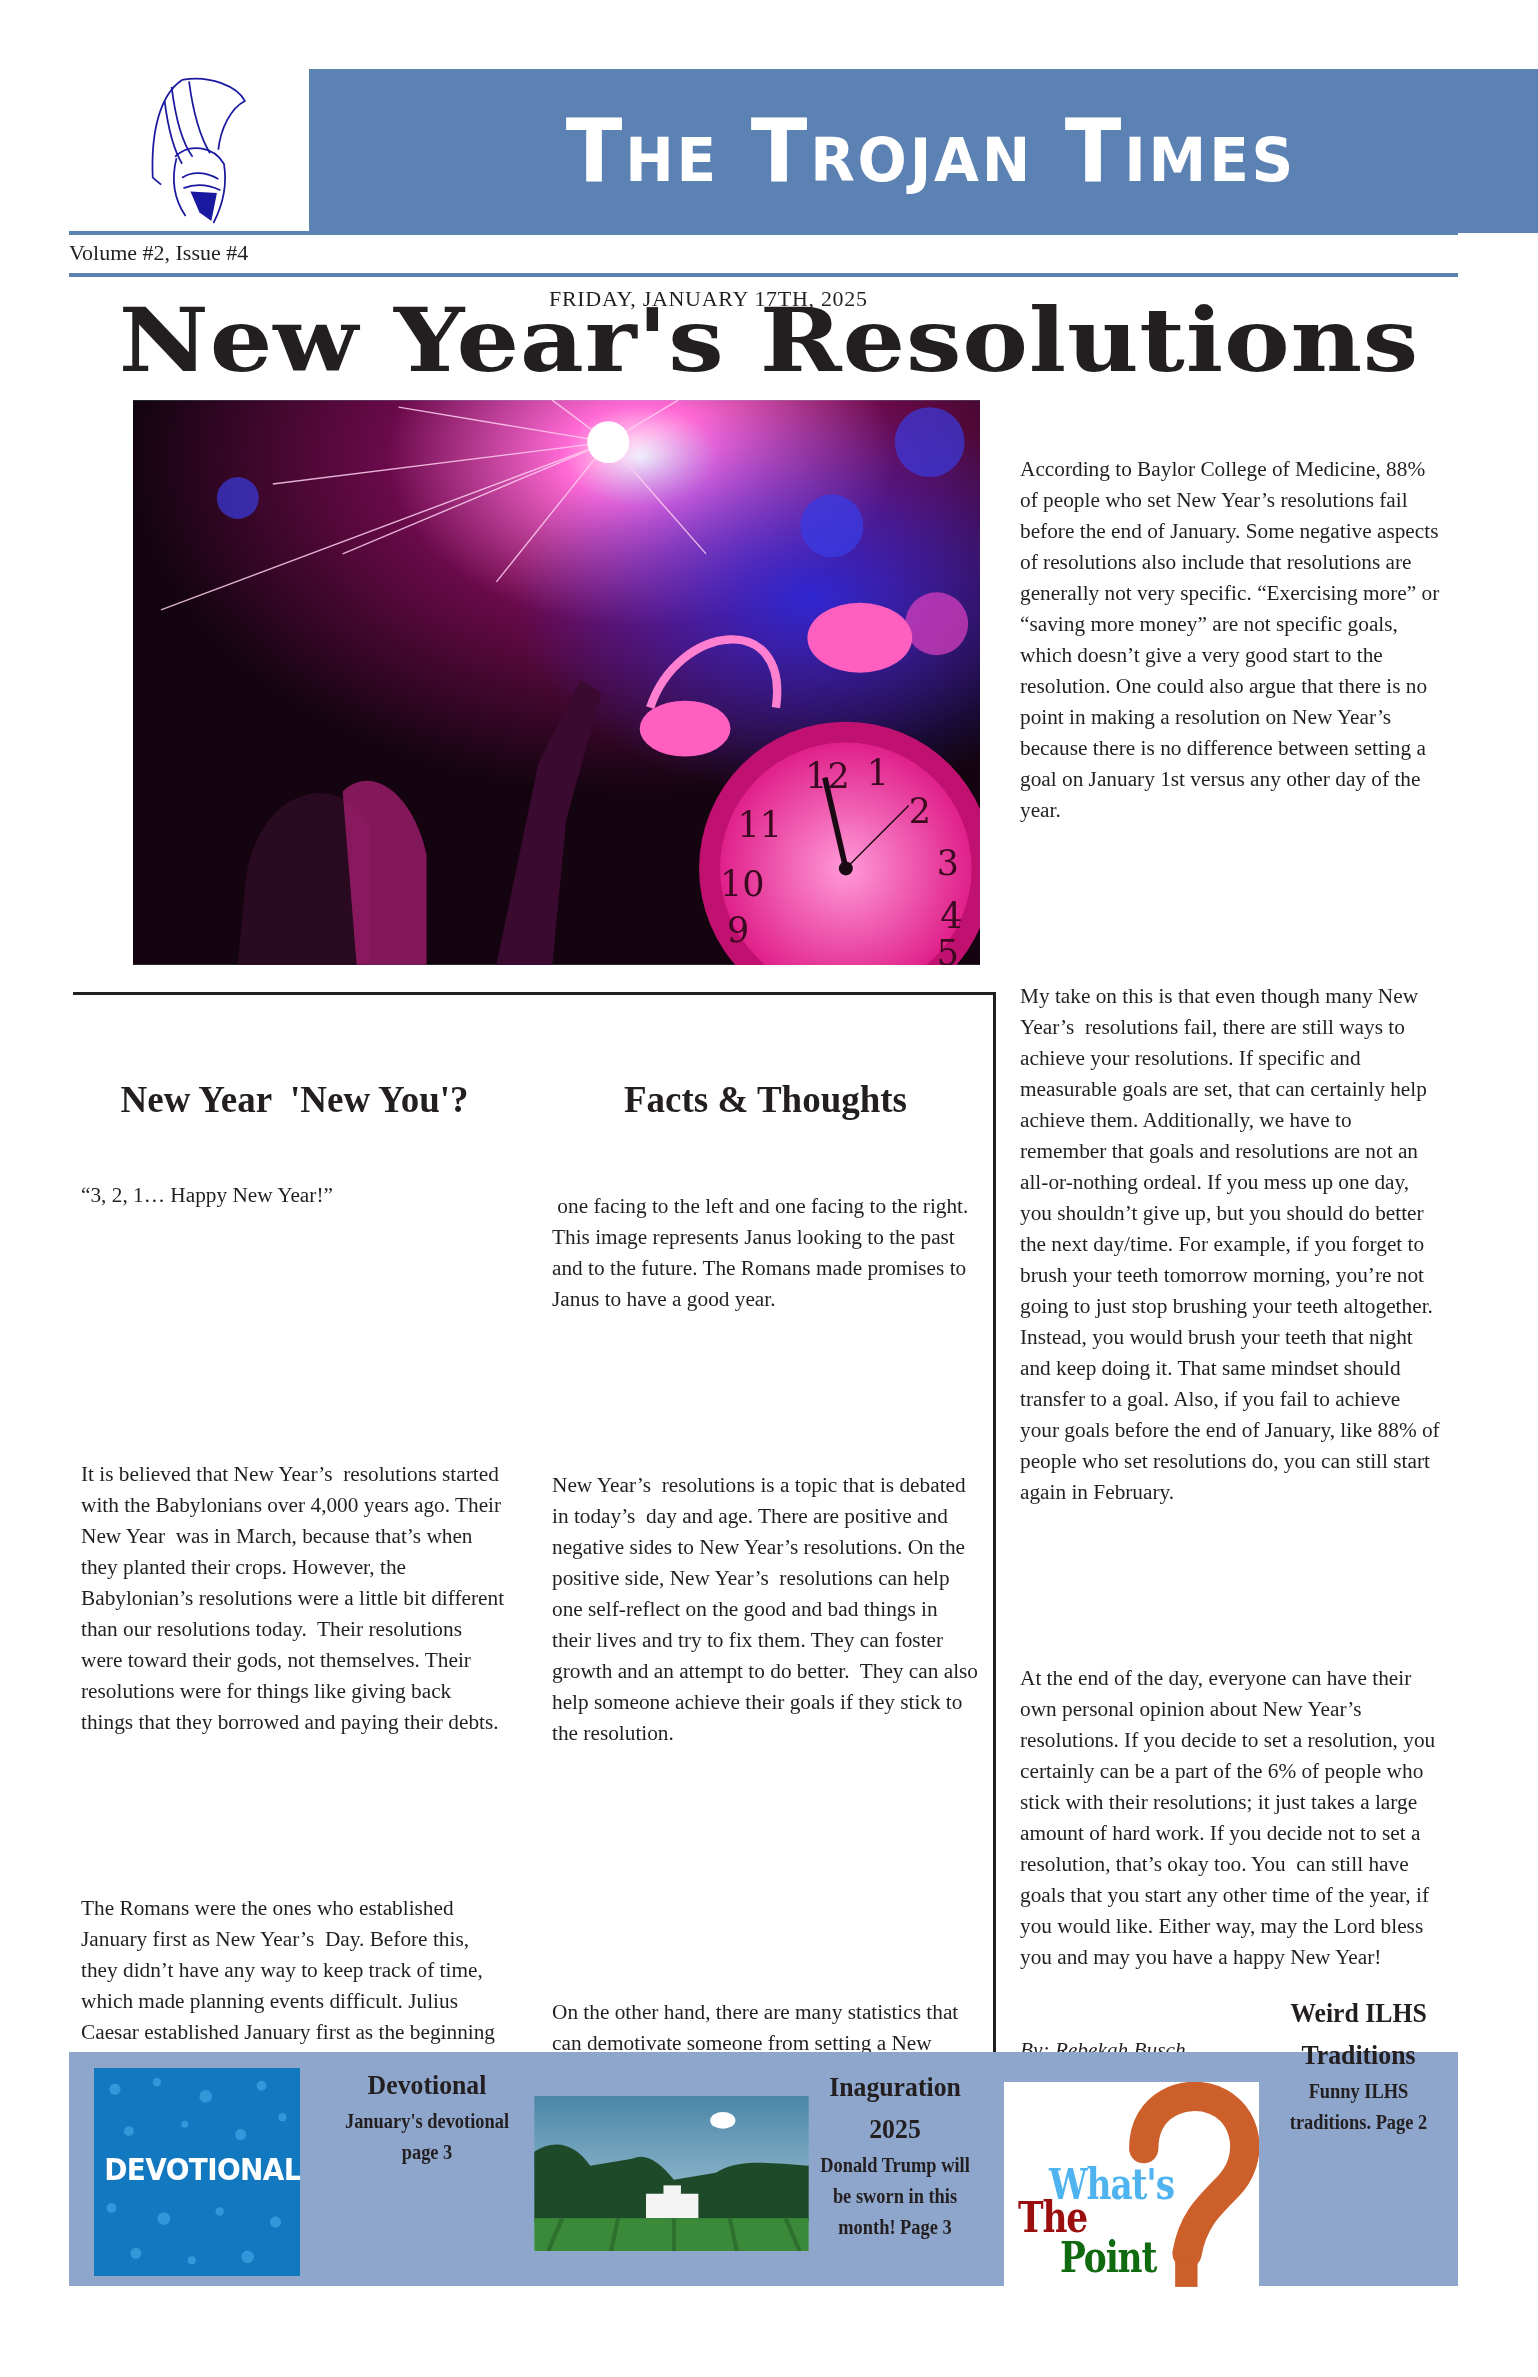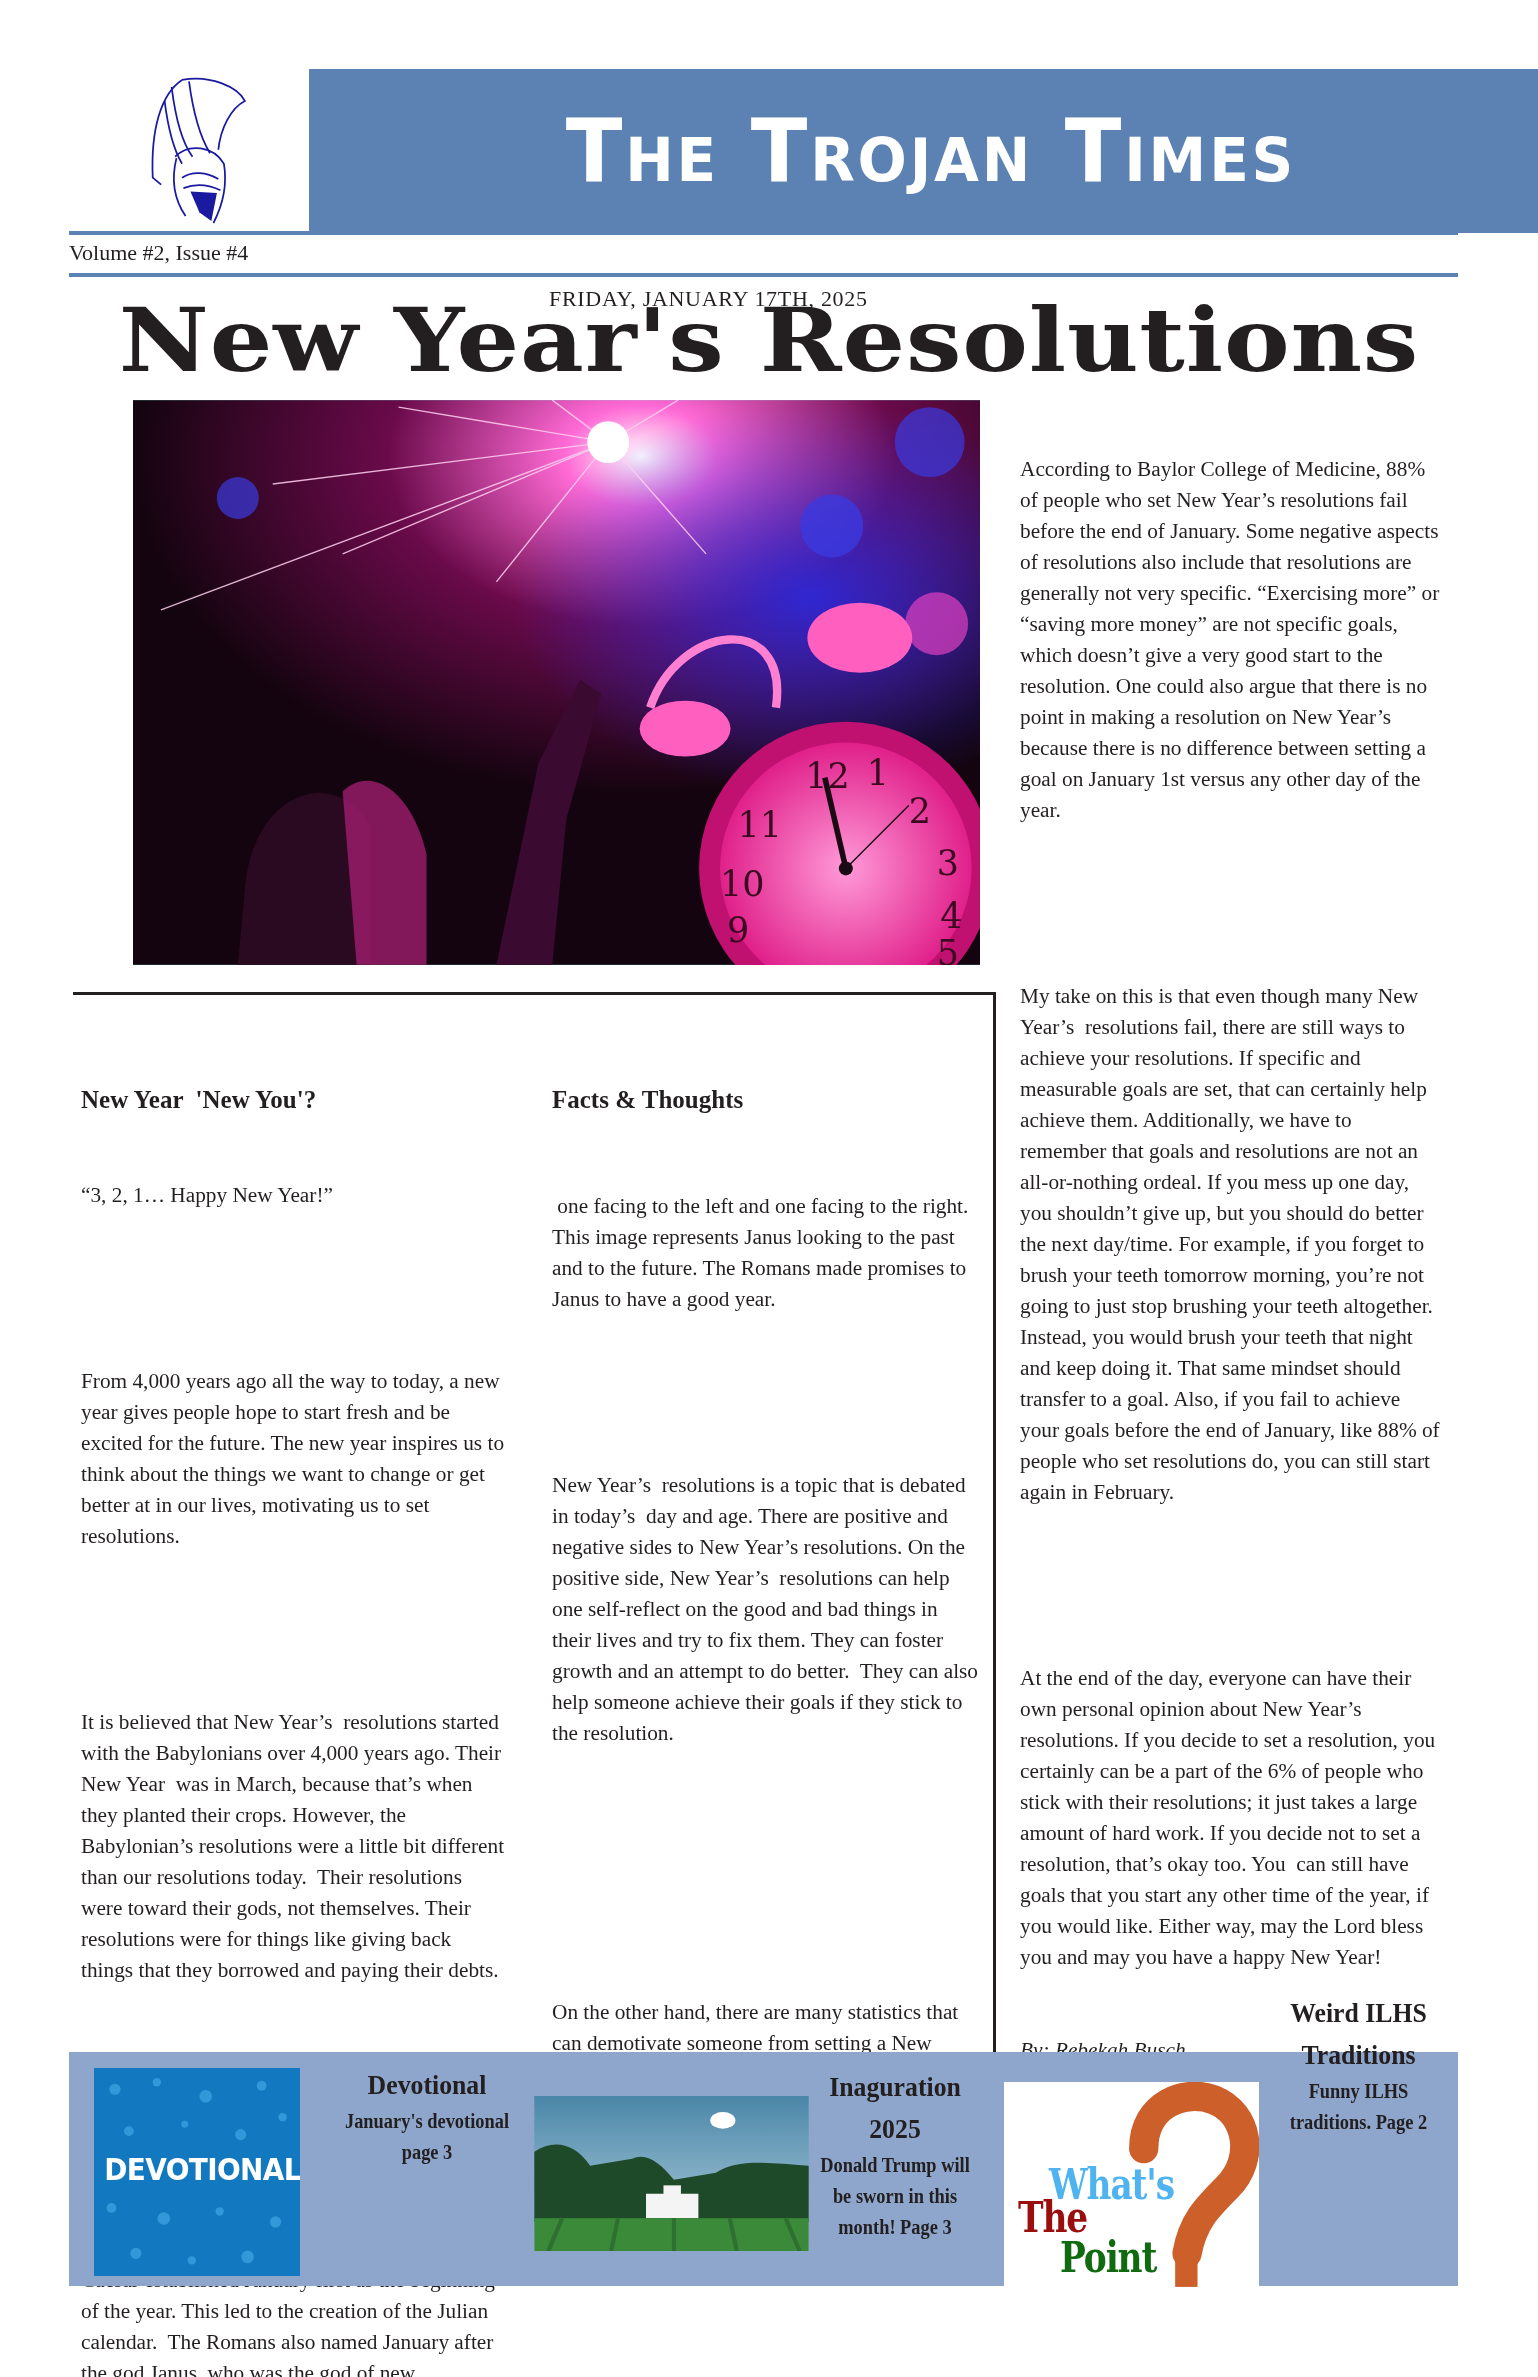--- a/index.html
+++ b/index.html
@@ -18,21 +18,21 @@
   #headline { left:0; width:1538px; top:288px; text-align:center; font-family:"DejaVu Serif", serif; font-weight:900; font-size:88px; letter-spacing:0.7px; transform:scaleX(1.12); transform-origin:center; }
   
   #photo { left:133px; top:400px; width:847px; height:565px; overflow:hidden; background:#5eead4; }
   
   .body-text { font-size:21.3px; line-height:31px; white-space:pre-wrap; }
   #right-col { left:1020px; top:392px; width:420px; }
   #box-top-rule { left:73px; top:992px; width:922px; height:2.8px; background:#231f20; }
   #box-divider { left:993px; top:992px; width:2.8px; height:1061px; background:#231f20; }
   #left-col { left:81px; top:1022px; width:427px; }
   #mid-col { left:552px; top:1022px; width:427px; }
-  .col-head { font-weight:bold; font-size:25px; margin-bottom:2.8px; }
+  .col-head { font-weight:bold; font-size:37px; text-align:center; margin-bottom:2.8px; }
   #mid-col .col-head { margin-bottom:14px; }
   .byline { font-style:italic; }
   p { margin:0; }
   .para-gap { height:31px; }
   
   #banner { left:69px; top:2052px; width:1389px; height:234px; background:#8ea6cb; }
   .promo-head { font-weight:bold; font-size:28px; text-align:center; line-height:42px; transform:scaleX(0.92); }
   .promo-body { font-weight:bold; font-size:20px; text-align:center; line-height:31px; transform:scaleX(0.92); }
   #devo-img { left:94px; top:2068px; width:206px; height:208px; background:#1278c0; overflow:hidden; }
   #devo-img-label { position:absolute; left:0; right:0; top:83px; text-align:center; color:#ffffff; font-family:"DejaVu Sans", sans-serif; font-weight:bold; font-size:31px; letter-spacing:-0.7px; transform:scaleX(0.9); }
@@ -140,21 +140,20 @@
   <p class="byline">By: Rebekah Busch</p>
 </div>
 
 <div id="box-top-rule" class="abs"></div>
 <div id="box-divider" class="abs"></div>
 
 <div id="left-col" class="abs body-text">
   <div class="col-head">New Year  'New You'?</div>
   <p>“3, 2, 1… Happy New Year!”</p>
   <div class="para-gap"></div>
-  <p>From 4,000 years ago all the way to today, a new year gives people hope to start fresh and be excited for the future. The new year inspires us to think about the things we want to change or get better at in our lives, motivating us to set resolutions.</p>
   <div class="para-gap"></div>
   <p>It is believed that New Year’s  resolutions started with the Babylonians over 4,000 years ago. Their New Year  was in March, because that’s when they planted their crops. However, the Babylonian’s resolutions were a little bit different than our resolutions today.  Their resolutions were toward their gods, not themselves. Their resolutions were for things like giving back things that they borrowed and paying their debts.</p>
   <div class="para-gap"></div>
   <p>The Romans were the ones who established January first as New Year’s  Day. Before this, they didn’t have any way to keep track of time, which made planning events difficult. Julius Caesar established January first as the beginning of the year. This led to the creation of the Julian calendar.  The Romans also named January after the god Janus, who was the god of new beginnings. A common picture of Janus shows him having two faces:</p>
 </div>
 
 <div id="mid-col" class="abs body-text">
   <div class="col-head">Facts &amp; Thoughts</div>
   <p> one facing to the left and one facing to the right. This image represents Janus looking to the past and to the future. The Romans made promises to Janus to have a good year.</p>
   <div class="para-gap"></div>

